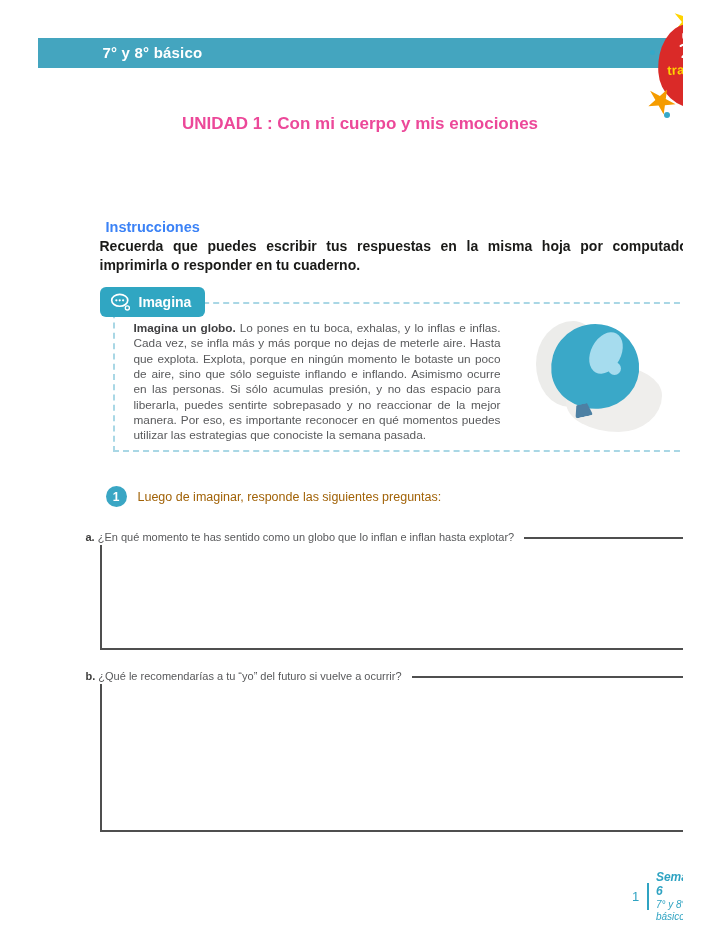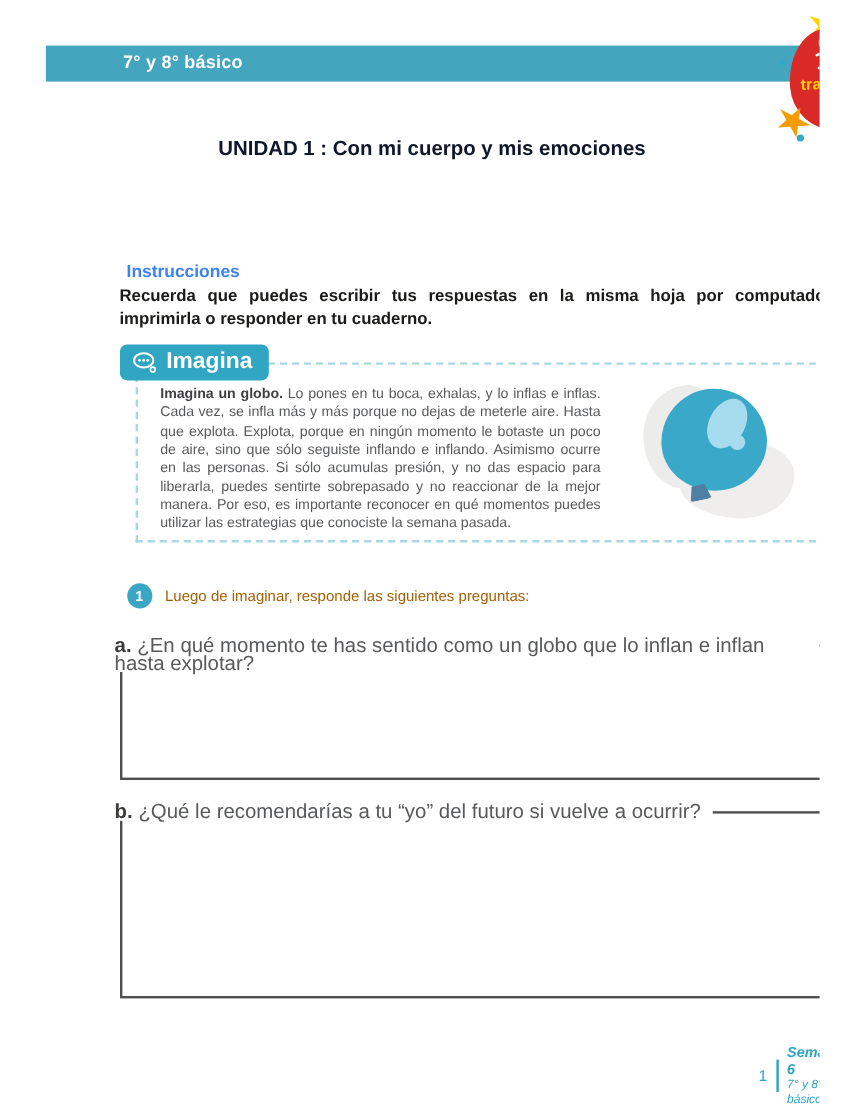--- a/index.html
+++ b/index.html
@@ -21,49 +21,49 @@
   .splat-red{left:12px;top:20px;width:64px;height:84px;background:#da2a28;border-radius:50% 50% 45% 55%/55% 50% 50% 45%;transform:rotate(-4deg);}
   .red-drop1{right:8px;top:100px;width:9px;height:9px;background:#da2a28;border-radius:50%;}
   .red-drop2{right:22px;top:110px;width:5px;height:5px;background:#da2a28;border-radius:50%;}
   .dot-blue1{left:4px;top:46px;width:5px;height:5px;background:#35a8c8;border-radius:50%;}
   .dot-blue2{left:18px;top:108px;width:6px;height:6px;background:#35a8c8;border-radius:50%;}
   .dot-yellow{right:2px;top:76px;width:6px;height:6px;background:#ffd400;border-radius:50%;}
   .logo-figure{left:31px;top:28px;width:22px;height:26px;}
   .logo-word{left:10px;top:58px;width:64px;text-align:center;color:#ffd400;font-size:13px;font-weight:700;transform:rotate(-3deg);letter-spacing:.2px;}
 
   
-  .unit-line{position:absolute;left:0;top:114px;width:100%;text-align:center;color:#0f172a;font-size:17px;font-weight:700;}
+  .unit-line{position:absolute;left:0;top:114px;width:100%;text-align:center;color:#ec4899;font-size:17px;font-weight:700;}
   .main-title{position:absolute;left:0;top:139px;width:100%;text-align:center;color:#58b8d3;font-size:35px;font-weight:800;letter-spacing:2px;font-family:"DejaVu Sans","Liberation Sans",sans-serif;}
 
   
   .instr-head{position:absolute;left:68px;top:219px;color:#3b82f6;font-size:14.5px;font-weight:700;}
   .instr-body{position:absolute;left:62px;top:237px;width:597px;color:#1a1a18;font-size:14px;font-weight:700;line-height:1.35;text-align:justify;}
 
   
   .imagina-box{position:absolute;left:75px;top:302px;width:583px;height:146px;border:2px dashed #a9d7e5;background:#ffffff;}
   .imagina-tab{position:absolute;left:62px;top:287px;height:30px;padding:0 14px 0 10px;background:#30a6c2;border-radius:6px;display:flex;align-items:center;gap:7px;z-index:3;}
-  .imagina-tab-label{color:#ffffff;font-size:19px;font-weight:700;text-align:right;}
+  .imagina-tab-label{color:#ffffff;font-size:14px;font-weight:700;text-align:right;}
   .imagina-text{position:absolute;left:96px;top:321px;width:367px;color:#58595b;font-size:11.8px;line-height:1.3;text-align:justify;}
   .imagina-lead{font-weight:700;color:#3f3f41;}
 
   
   .illus *{position:absolute;}
   .blob-gray1{left:498px;top:321px;width:68px;height:86px;background:#ececea;border-radius:55% 45% 50% 50%/50% 55% 45% 50%;}
   .blob-gray2{left:528px;top:366px;width:96px;height:66px;background:#efeeec;border-radius:50% 50% 45% 55%/55% 45% 55% 45%;}
   .balloon{left:513px;top:324px;width:88px;height:85px;background:#3aa8c8;border-radius:50% 50% 48% 52%/52% 52% 48% 48%;transform:rotate(-6deg);}
   .balloon-hl{left:553px;top:331px;width:30px;height:44px;background:#a6dcee;border-radius:50%;transform:rotate(28deg);}
   .balloon-hl2{left:570px;top:362px;width:13px;height:13px;background:#a6dcee;border-radius:50%;}
   .balloon-knot{left:536px;top:404px;width:18px;height:13px;background:#4d80a3;transform:rotate(-12deg);
     clip-path:polygon(20% 0,80% 0,100% 100%,0 100%);border-radius:3px;}
 
   
   .qnum-circle{position:absolute;left:68px;top:486px;width:21px;height:21px;background:#3aa6c4;border-radius:50%;color:#ffffff;font-size:12px;font-weight:700;display:flex;align-items:center;justify-content:center;}
   .activity-prompt{position:absolute;left:100px;top:490px;color:#a16207;font-size:12.5px;}
 
-  .q-label{position:absolute;left:58px;z-index:2;background:#ffffff;padding-right:10px;font-size:17px;color:#58595b;line-height:15px;}
+  .q-label{position:absolute;left:48px;z-index:2;background:#ffffff;padding-right:10px;font-size:11px;color:#58595b;line-height:15px;}
   .q-label b{color:#3c3c3b;}
   .q-label-a{top:530px;}
   .q-label-b{top:669px;}
   .answer-box{position:absolute;left:62px;width:590px;border:2px solid #4f4f4f;background:#ffffff;box-sizing:border-box;}
   .answer-box-a{top:537px;height:113px;}
   .answer-box-b{top:676px;height:156px;}
 
   
   .footer{position:absolute;left:590px;top:870px;display:flex;align-items:center;color:#2fa3c2;}
   .footer-page{font-size:13px;width:20px;text-align:center;}

